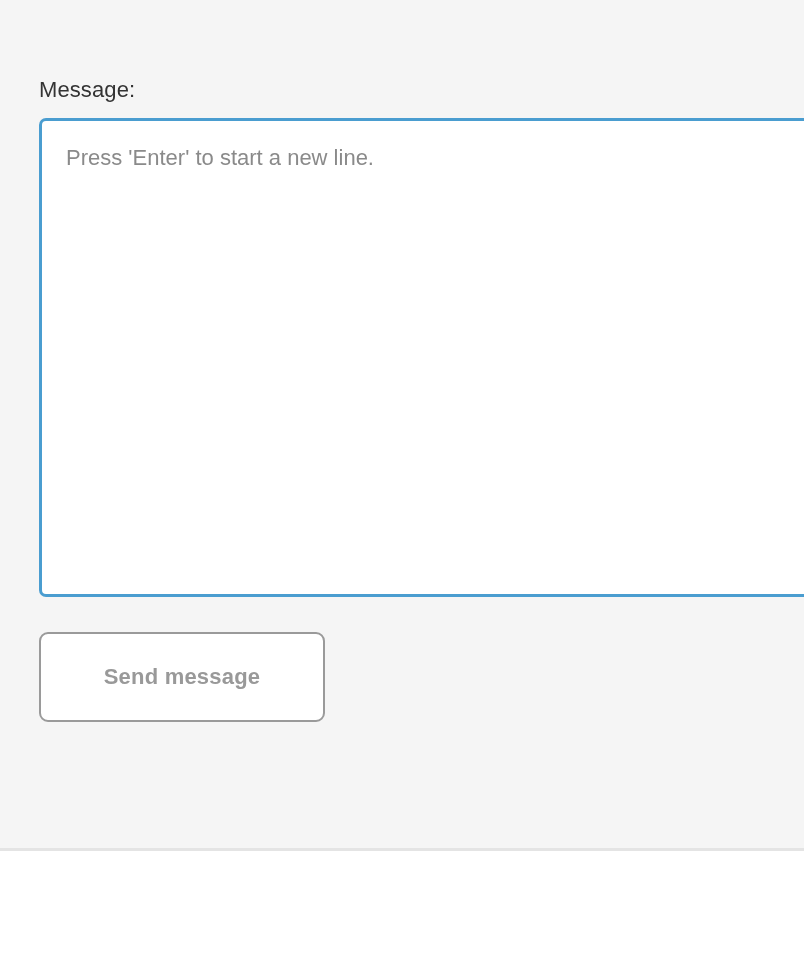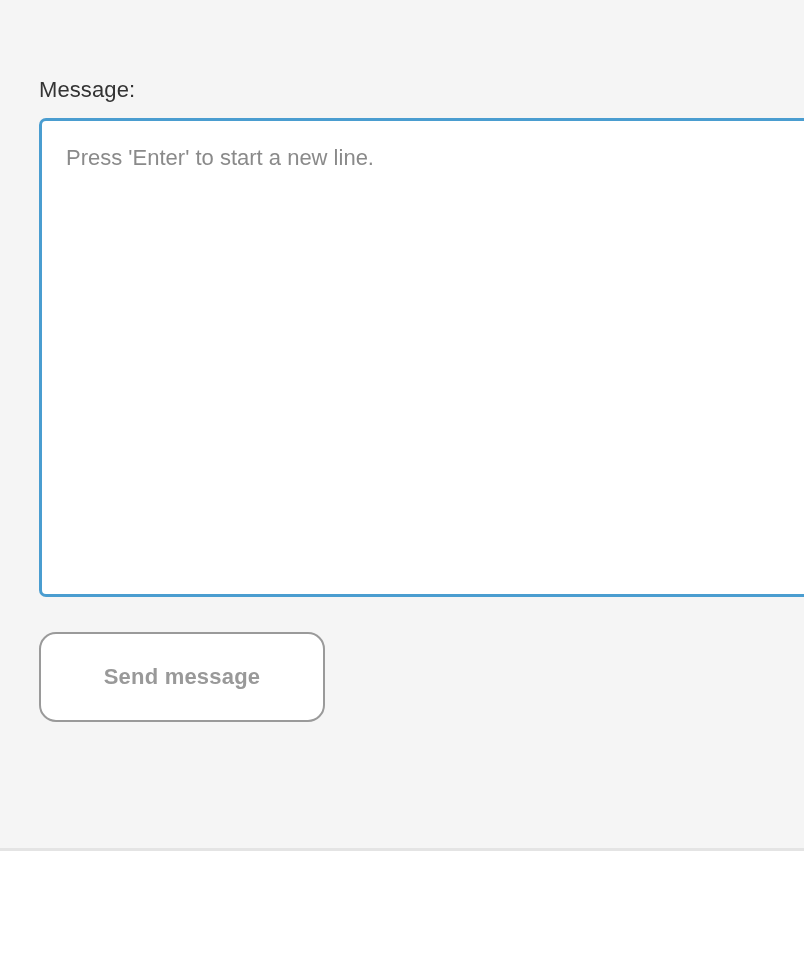--- a/index.html
+++ b/index.html
@@ -92,21 +92,21 @@
   
   .send-button {
     position: absolute;
     left: 39px;
     top: 632px;
     width: 286px;
     height: 90px;
     box-sizing: border-box;
     background: #ffffff;
     border: 2px solid #9a9a9a;
-    border-radius: 17px;
+    border-radius: 9px;
     font-family: "Liberation Sans", sans-serif;
     font-size: 22px;
     font-weight: 700;
     color: #999999;
     letter-spacing: 0.2px;
     cursor: pointer;
     padding: 16px;
     display: flex;
     align-items: center;
     justify-content: center;

